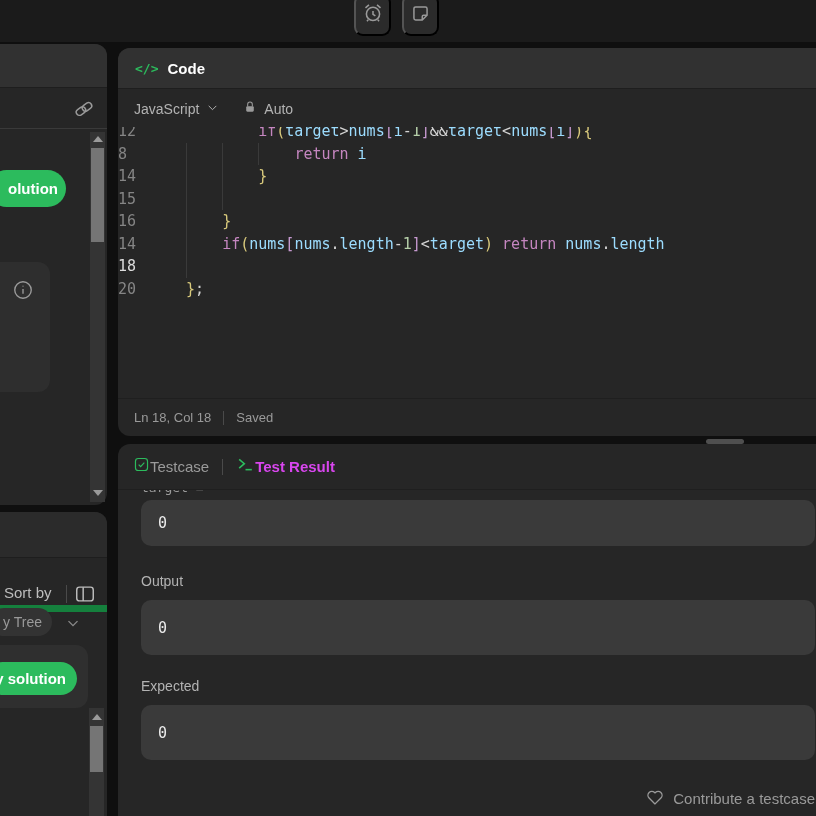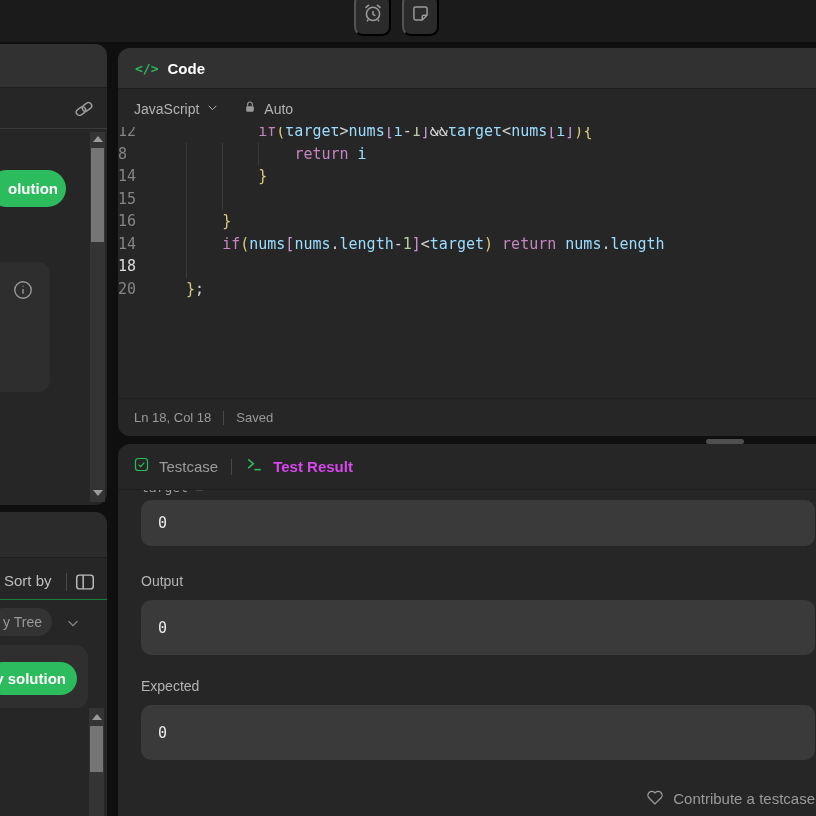--- a/index.html
+++ b/index.html
@@ -35,21 +35,21 @@
   .vscroll{position:absolute;width:15px;background:#343434;}
   .vscroll .thumb{position:absolute;left:1px;width:13px;background:#757575;}
   .arrow{position:absolute;left:3px;width:0;height:0;border-left:5px solid transparent;border-right:5px solid transparent;}
   .arrow.up{border-bottom:6px solid #9a9a9a;}
   .arrow.down{border-top:6px solid #9a9a9a;}
 
   
   #left-bottom{left:0;top:512px;width:107px;height:304px;border-radius:0 12px 0 0;}
   #left-bottom .hdr{position:absolute;left:0;top:0;width:100%;height:46px;background:#2b2b2b;
                     border-radius:0 12px 0 0;border-bottom:1px solid #1e1e1e;}
-  #sortby-row{position:absolute;left:0;top:52px;width:100%;height:36px;border-bottom:1px solid #15803d;}
+  #sortby-row{position:absolute;left:0;top:64px;width:100%;height:36px;border-bottom:7px solid #15803d;}
   #sortby-label{position:absolute;left:4px;top:8px;font-size:15px;color:#bdbdbd;}
   #sortby-sep{position:absolute;left:66px;top:9px;width:1px;height:18px;background:#4a4a4a;}
   #layout-btn{position:absolute;left:74px;top:7px;width:22px;height:22px;}
   #layout-btn svg{stroke:#bdbdbd;fill:none;stroke-width:1.6;}
   #tag-chip{position:absolute;left:-10px;top:96px;width:62px;height:28px;border-radius:14px;background:#333;
             color:#9a9a9a;font-size:14px;display:flex;align-items:center;justify-content:flex-end;padding-right:10px;}
   #chip-chevron{position:absolute;left:64px;top:102px;width:18px;height:18px;}
   #chip-chevron svg{stroke:#8a8a8a;fill:none;stroke-width:1.8;}
   #sol-card{position:absolute;left:-12px;top:133px;width:100px;height:63px;border-radius:12px;background:#2f2f2f;}
   #solution-btn-bottom{position:absolute;left:-2px;top:17px;width:91px;height:33px;border-radius:17px;
@@ -82,21 +82,21 @@
   #code-status .sep{width:1px;height:14px;background:#4a4a4a;margin:0 12px;}
   #code-status .pos{margin-left:16px;}
 
   
   #resize-handle{position:absolute;left:706px;top:439px;width:38px;height:5px;border-radius:3px;background:#4f4f4f;}
 
   
   #tc-panel{left:118px;top:444px;width:710px;height:372px;border-radius:12px 0 0 0;}
   #tc-hdr{position:absolute;left:0;top:0;width:100%;height:46px;display:flex;align-items:center;
           border-bottom:1px solid #1f1f1f;}
-  .tc-tab{display:flex;align-items:center;gap:9px;}
+  .tc-tab{display:flex;align-items:center;}
   #tab-testcase{margin-left:15px;color:#9a9a9a;font-size:15px;font-weight:500;}
   #tab-testresult{margin-left:13px;color:#d946ef;font-size:15px;font-weight:700;}
   #tc-tab-sep{width:1px;height:16px;background:#4a4a4a;margin-left:13px;}
   #cb-icon svg{stroke:#2cbb5d;fill:none;stroke-width:1.7;}
   #term-icon svg{stroke:#2cbb5d;fill:none;stroke-width:2;}
   #tc-content{position:absolute;left:0;top:46px;width:100%;height:326px;overflow:hidden;padding-left:23px;}
   #param-label{margin-top:-12px;height:20px;line-height:20px;color:#9a9a9a;font-size:13px;}
   .valbox{background:#3a3a3a;border-radius:10px;color:#ececec;font-size:15px;
           display:flex;align-items:center;padding-left:17px;width:calc(100% - 13px);}
   #target-box{margin-top:2px;height:46px;}

